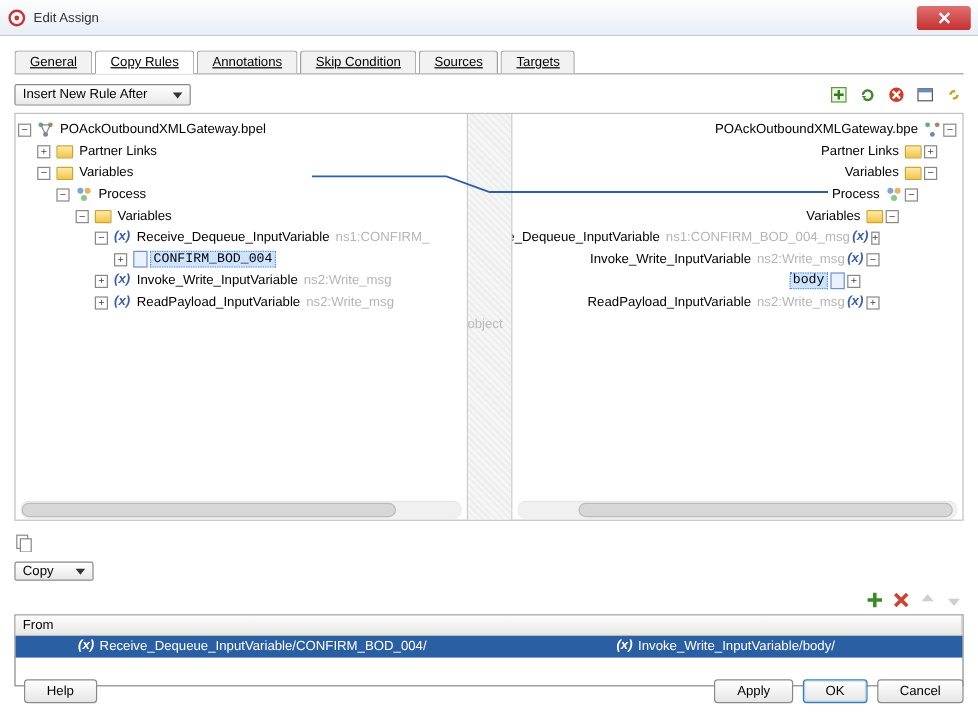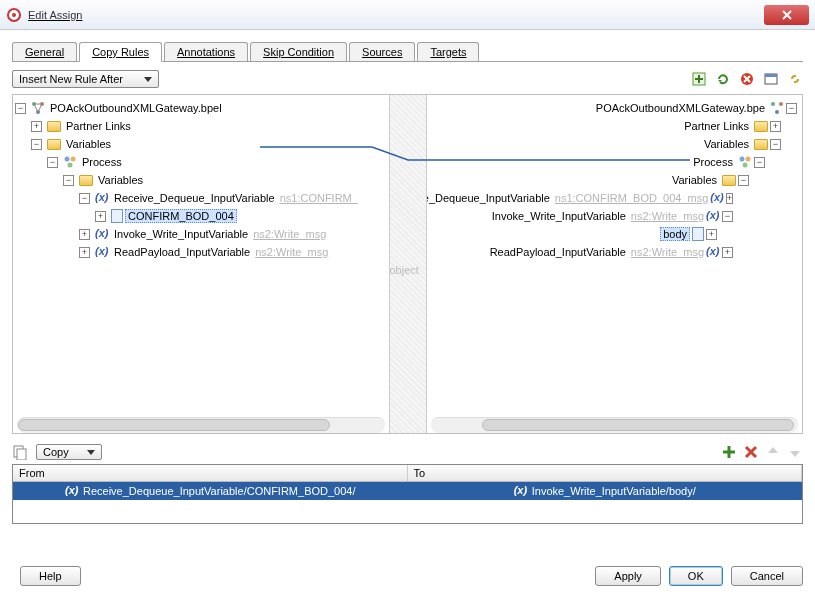--- a/index.html
+++ b/index.html
@@ -1,18 +1,18 @@
 <!DOCTYPE html>
 <html><head>
 <meta charset="utf-8">
 <style>
 * { box-sizing: border-box; margin: 0; padding: 0; font-family: Tahoma, sans-serif; font-size: 11px; }
 body { background: #fff; width: 815px; height: 598px; overflow: hidden; position: relative; }
 
-.titlebar { height: 30px; background: linear-gradient(#fdfdfe, #e8eef7); border-bottom: 1px solid #ccc; display: flex; align-items: center; padding: 0 6px; text-decoration: underline; }
+.titlebar { height: 30px; background: linear-gradient(#fdfdfe, #e8eef7); border-bottom: 1px solid #ccc; display: flex; align-items: center; padding: 0 6px; }
 .titlebar .app-icon { width: 16px; height: 16px; margin-right: 6px; }
 .titlebar .title { flex: 1; color: #333; }
 .titlebar .close { width: 45px; height: 20px; background: linear-gradient(#e07070,#c53030); border-radius: 3px; display: flex; align-items: center; justify-content: center; color: #fff; font-weight: bold; }
 
 .content { position: absolute; top: 30px; left: 0; right: 0; bottom: 0; padding: 12px; }
 
 .tabs { display: flex; border-bottom: 1px solid #a0a0a0; text-decoration: underline; }
 .tab { padding: 3px 12px; border: 1px solid #a0a0a0; border-bottom: none; background: #f2f2f2; margin-right: 2px; border-radius: 3px 3px 0 0; cursor: pointer; }
 .tab.active { background: #fff; border-bottom: 1px solid #fff; margin-bottom: -1px; }
 
@@ -31,29 +31,29 @@
 .tree li { white-space: nowrap; }
 .row { display:flex; align-items:center; height:18px; gap:2px; }
 .exp { width:11px; height:11px; border:1px solid #888; display:inline-flex; align-items:center; justify-content:center; font-size:9px; line-height:1; color:#444; cursor:pointer; margin-right:3px; background:#fff; }
 .ico { width:14px; height:14px; display:inline-block; }
 .folder { background:linear-gradient(#ffe9a8,#f1c64a); border:1px solid #caa636; border-radius:1px; width:14px; height:11px; }
 .varic { color:#3b5fab; font-weight:bold; font-style:italic; }
 .varic::before { content:"(x)"; }
 .doc { background:#eaf2ff; border:1px solid #6d93d4; width:12px; height:14px; }
 .proc { width:14px; height:14px; }
 .lbl { padding: 0 3px; }
-.lbl.sel { background:#cde3ff; border:1px dotted #5a8bd6; padding: 0 2px; }
-.ann { color:#b5b5b5;text-decoration:underline; }
+.lbl.sel { background:#cde3ff; border:1px dotted #5a8bd6; padding: 0 2px; font-family: Liberation Mono, monospace; }
+.ann { color:#b5b5b5; }
 
 .right .row { justify-content: flex-end; }
 
 .hscroll { height: 16px; background:#f0f0f0; border-top:1px solid #ddd; position:absolute; bottom:0; left:4px; right:4px; border-radius:8px; }
 .hscroll .thumb { height:12px; background:#d7d7d7; border:1px solid #bbb; border-radius:6px; margin:1px; }
 
-.copybar { margin-top:10px; display:flex; align-items:flex-start; gap:8px; }
+.copybar { margin-top:10px; display:flex; align-items:flex-start; gap:8px;flex-direction:column; }
 .copy-sel { border:1px solid #888; background:linear-gradient(#fff,#e8e8e8); padding:1px 6px; display:flex; align-items:center; gap:18px; border-radius:2px; cursor:pointer; }
 .copy-sel .tri { width:0; height:0; border-left:4px solid transparent; border-right:4px solid transparent; border-top:5px solid #333; }
 
 .ft-table { margin-top:4px; border:1px solid #888; height:60px; background:#fff; }
 .ft-head { display:flex; background:linear-gradient(#fdfdfd,#e8e8e8); border-bottom:1px solid #bbb; }
 .ft-head div { flex:1; padding:2px 6px; border-right:1px solid #ccc; }
 .ft-row { display:flex; background:#2b5fa4; color:#fff; }
 .ft-row div { flex:1; padding:2px 6px; display:flex; align-items:center; gap:4px;justify-content:center; }
 
 .footer { position:absolute; bottom:12px; left:12px; right:12px; display:flex; align-items:center; }
@@ -365,21 +365,20 @@
           <svg width="16" height="16">
             <path d="M8 13l5-6H3z" fill="#888"></path>
           </svg>
         </span>
     </div>
   </div>
 
   <div class="ft-table">
     <div class="ft-head">
       <div>From</div>
-      <div>To</div>
     </div>
     <div class="ft-row">
       <div>
           <span class="ico varic" style="color:#fff"></span>
           <span>Receive_Dequeue_InputVariable/CONFIRM_BOD_004/</span>
         </div>
       <div>
           <span class="ico varic" style="color:#fff"></span>
           <span>Invoke_Write_InputVariable/body/</span>
         </div>

